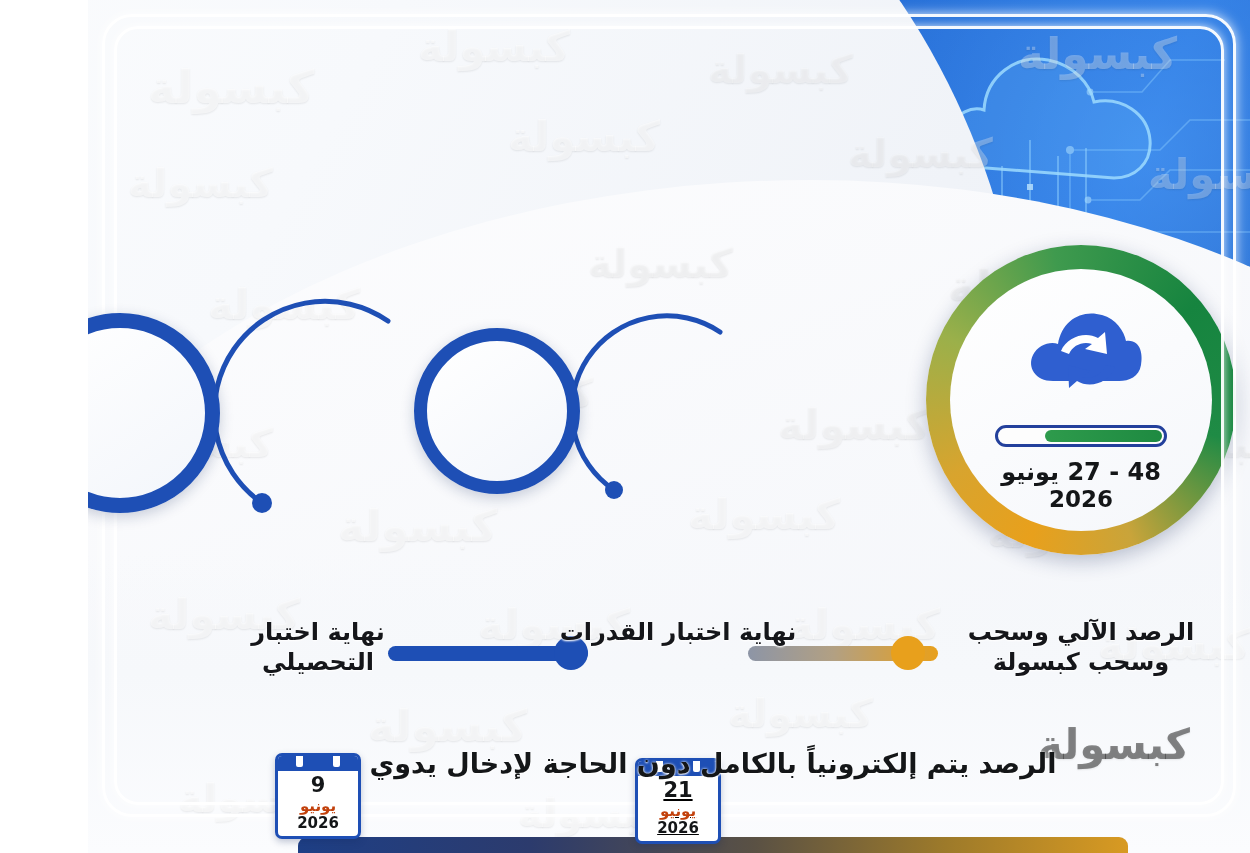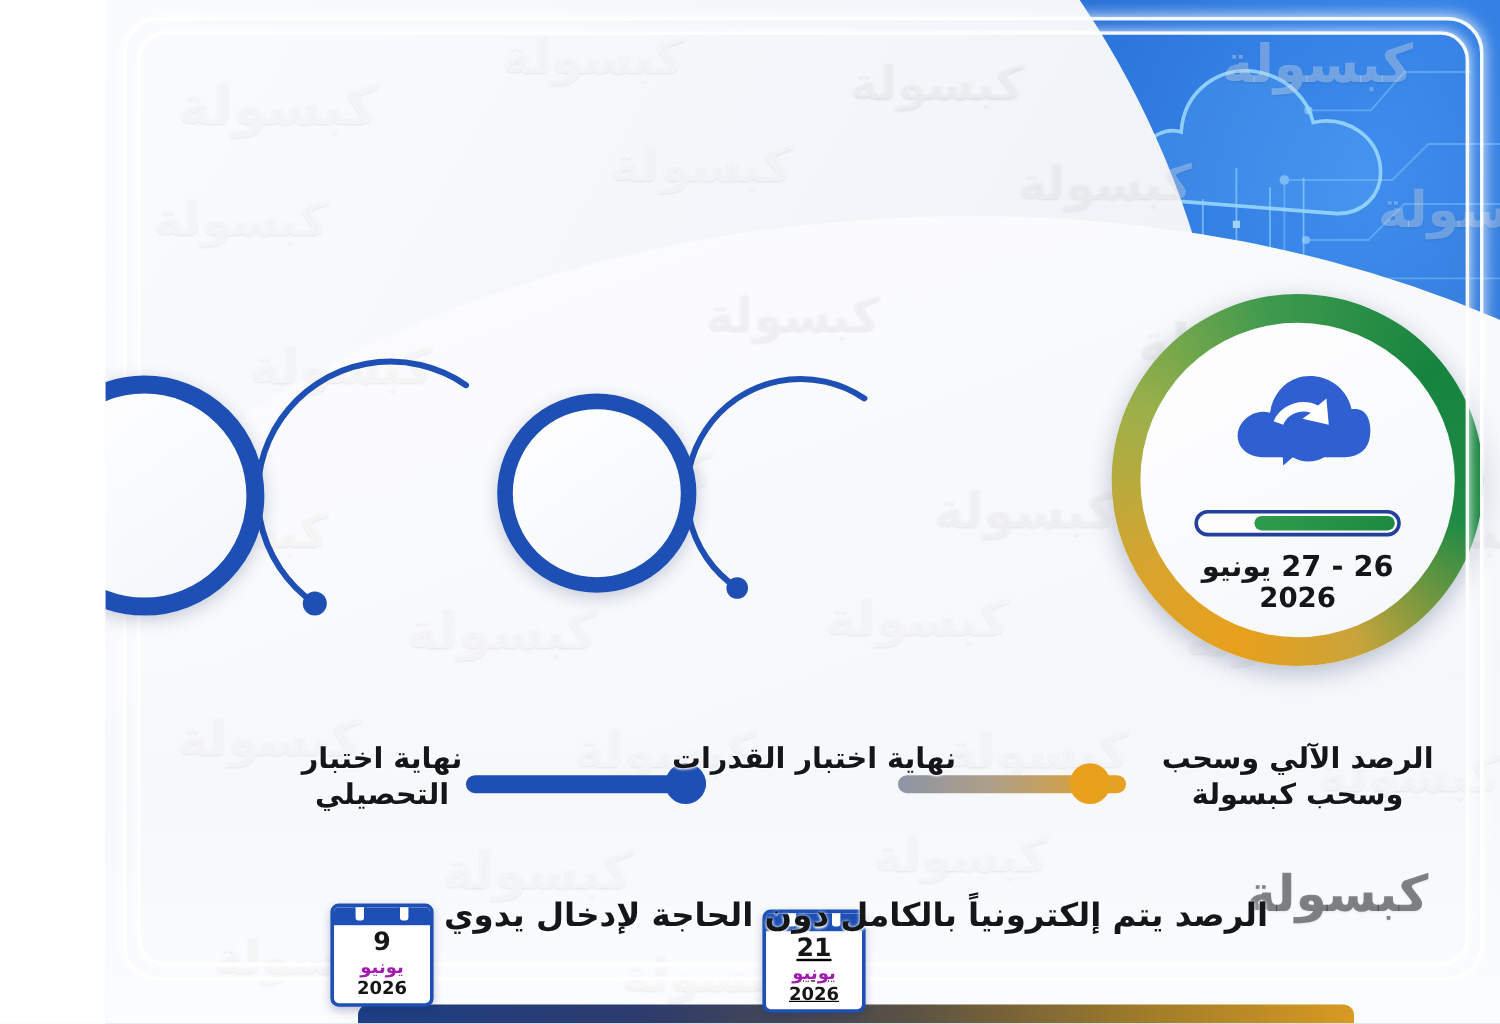--- a/index.html
+++ b/index.html
@@ -124,21 +124,21 @@
     text-align:center;
   }
   .cal-top{height:15px;background:#1e4fb5;position:relative;}
   .cal-ring{
     position:absolute;top:-7px;width:7px;height:16px;border-radius:4px;
     background:#ffffff;border:2px solid #1e4fb5;
   }
   .cal-ring.l{left:16px;}
   .cal-ring.r{right:16px;}
   .cal-day{font-size:21px;font-weight:700;color:#141618;margin-top:4px;line-height:1;}
-  .cal-mon{font-size:15px;font-weight:700;color:#a21caf;line-height:1.15;margin-top:2px;}
+  .cal-mon{font-size:15px;font-weight:700;color:#c2410c;line-height:1.15;margin-top:2px;}
   .cal-year{font-size:15px;font-weight:700;color:#141618;line-height:1.1;margin-bottom:4px;}
 
   .cal1{left:187px;top:513px;}
   .cal2{left:547px;top:518px;text-decoration:underline;}
 
   
   .node3{position:absolute;left:838px;top:245px;width:310px;height:310px;}
   .node3-ring{
     position:absolute;inset:0;border-radius:50%;
     background:conic-gradient(from 200deg,#e8a01c 0deg,#d8a42e 40deg,#9bb04a 95deg,#3f9a4e 150deg,#16843f 210deg,#1f8b45 265deg,#c9a43a 320deg,#e8a01c 360deg);
@@ -419,21 +419,21 @@
       <div>
         <svg width="124" height="104" viewBox="0 0 124 104">
           <path d="M34 74 C16 74 8 60 14 48 C19 38 31 34 39 37 C43 13 63 2 83 8 C97 12 105 24 107 34 C122 32 124 48 122 58 C120 70 110 74 100 74 Z" fill="#2f5fd0"></path>
           <path d="M42 44 C48 30 66 24 79 31 L86 25 L88 47 L66 42 L73 37 C64 34 54 38 50 47 Z" fill="#ffffff"></path>
           <path d="M96 60 C90 76 71 82 58 74 L50 81 L49 58 L71 64 L63 70 C72 73 83 68 87 58 Z" fill="#2f5fd0"></path>
         </svg>
       </div>
       <div class="progress">
         <div class="progress-fill" id="pbfill" style="width: 72%;"></div>
       </div>
-      <div class="node3-date">26 - 27 يونيو</div>
+      <div class="node3-date">48 - 27 يونيو</div>
       <div class="node3-year">2026</div>
     </div>
   </div>
 
   <div class="caption cap1">نهاية اختبار التحصيلي</div>
   <div class="caption cap2">نهاية اختبار القدرات</div>
   <div class="caption cap3">الرصد الآلي وسحب وسحب كبسولة</div>
 
   <div class="footnote">الرصد يتم إلكترونياً بالكامل دون الحاجة لإدخال يدوي</div>
 

